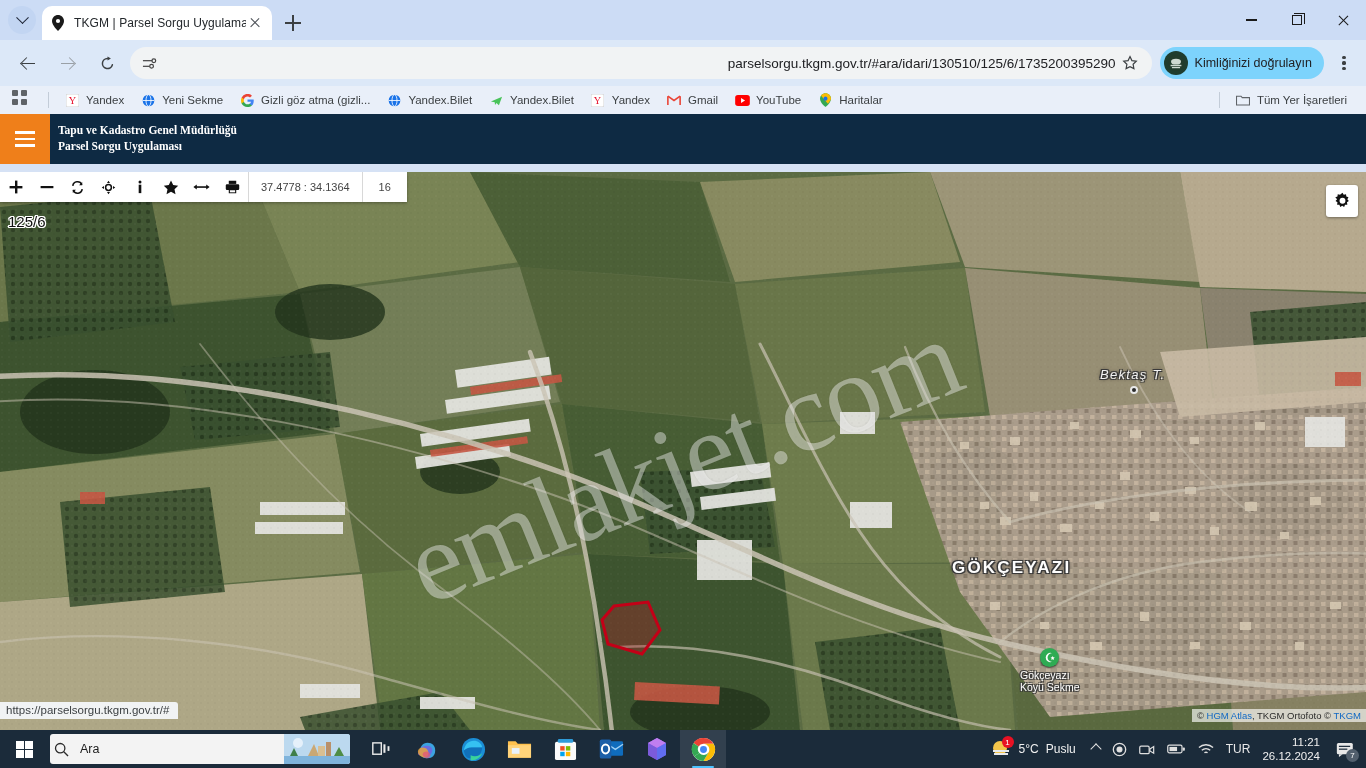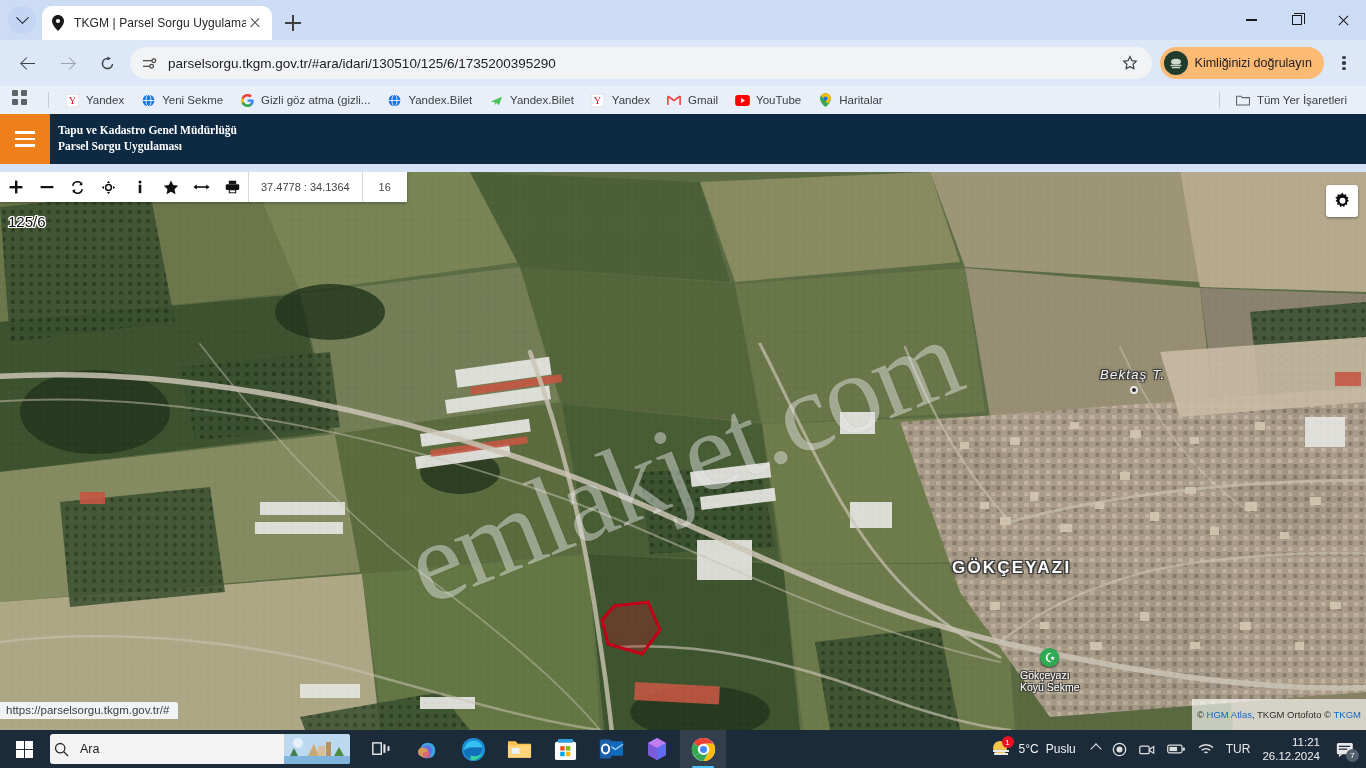--- a/index.html
+++ b/index.html
@@ -67,25 +67,25 @@
   .arrow-l::after  { content:""; position:absolute; left:1px; top:2.6px; width:8px; height:8px; border-left:1.5px solid #3c4043; border-bottom:1.5px solid #3c4043; transform:rotate(45deg); }
   .arrow-r::before { content:""; position:absolute; left:0px; top:6px; width:13px; height:1.5px; background:#9aa0a6; }
   .arrow-r::after  { content:""; position:absolute; left:4px; top:2.6px; width:8px; height:8px; border-right:1.5px solid #9aa0a6; border-top:1.5px solid #9aa0a6; transform:rotate(45deg); }
   .reload { width:15px; height:15px; }
 
   .omnibox {
     flex:1; height:32px; margin:0 8px 0 6px; background:#f1f3f4; border-radius:16px;
     display:flex; align-items:center; padding:0 6px 0 10px; position:relative;
   }
   .omni-icon { width:18px; height:18px; margin-right:10px; flex:0 0 18px; display:flex; align-items:center; justify-content:center;}
-  .omni-url { flex:1; font-size:13.5px; color:#202124; white-space:nowrap; overflow:hidden; }
+  .omni-url { flex:1; font-size:13.5px; color:#202124; white-space:nowrap; overflow:hidden;text-align:right; }
   .star-btn { width:28px; height:28px; display:flex; align-items:center; justify-content:center; margin-right:2px;}
 
   .profile-pill {
-    height:32px; border-radius:16px; background:#fdba74; display:flex; align-items:center;
+    height:32px; border-radius:16px; background:#7dd3fc; display:flex; align-items:center;
     padding:0 12px 0 4px; margin-right:4px;
   }
   .profile-av {
     width:24px; height:24px; border-radius:50%; background:#1f3d2e; margin-right:7px;
     display:flex; align-items:center; justify-content:center; flex:0 0 24px;
   }
   .profile-txt { font-size:12.5px; color:#202124; white-space:nowrap; }
   .kebab { width:32px; height:32px; margin-right:6px; display:flex; flex-direction:column; align-items:center; justify-content:center; gap:2.6px;}
   .kebab span { width:3.2px; height:3.2px; border-radius:50%; background:#3c4043; display:block; }
 
@@ -159,22 +159,22 @@
   .hill-dot {
     position:absolute; left:1130px; top:214px; width:8px; height:8px; border-radius:50%;
     background:#2a2a2a; border:2px solid #e8e8e8; z-index:16;
   }
   .poi { position:absolute; left:1020px; top:476px; z-index:16; display:flex; flex-direction:column; align-items:center; }
   .poi-pin { width:19px; height:19px; border-radius:50%; background:#2fab53; display:flex; align-items:center; justify-content:center; box-shadow:0 1px 2px rgba(0,0,0,.6);}
   .poi-name { margin-top:2px; font-size:10.5px; text-align:left; line-height:1.15;
     color:#fff; text-shadow:-1.1px -1.1px 0 #3a3a3a, 1.1px -1.1px 0 #3a3a3a, -1.1px 1.1px 0 #3a3a3a, 1.1px 1.1px 0 #3a3a3a; }
 
   .map-attrib {
-    position:absolute; right:0; bottom:0; z-index:30; background:rgba(255,255,255,0.65);
-    font-size:9.5px; color:#2b2b2b; padding:10px 5px; white-space:nowrap;
+    position:absolute; right:0; bottom:8px; z-index:30; background:rgba(255,255,255,0.65);
+    font-size:9.5px; color:#2b2b2b; padding:1px 5px; white-space:nowrap;
   }
   .map-attrib a { color:#1068c4; text-decoration:none; }
 
   .status-url {
     position:absolute; left:0; bottom:11px; z-index:32; background:#f1f3f4;
     font-size:11.5px; color:#3c4043; padding:2px 9px 3px 6px; white-space:nowrap;
     border-top-right-radius:3px;
   }
 
   

